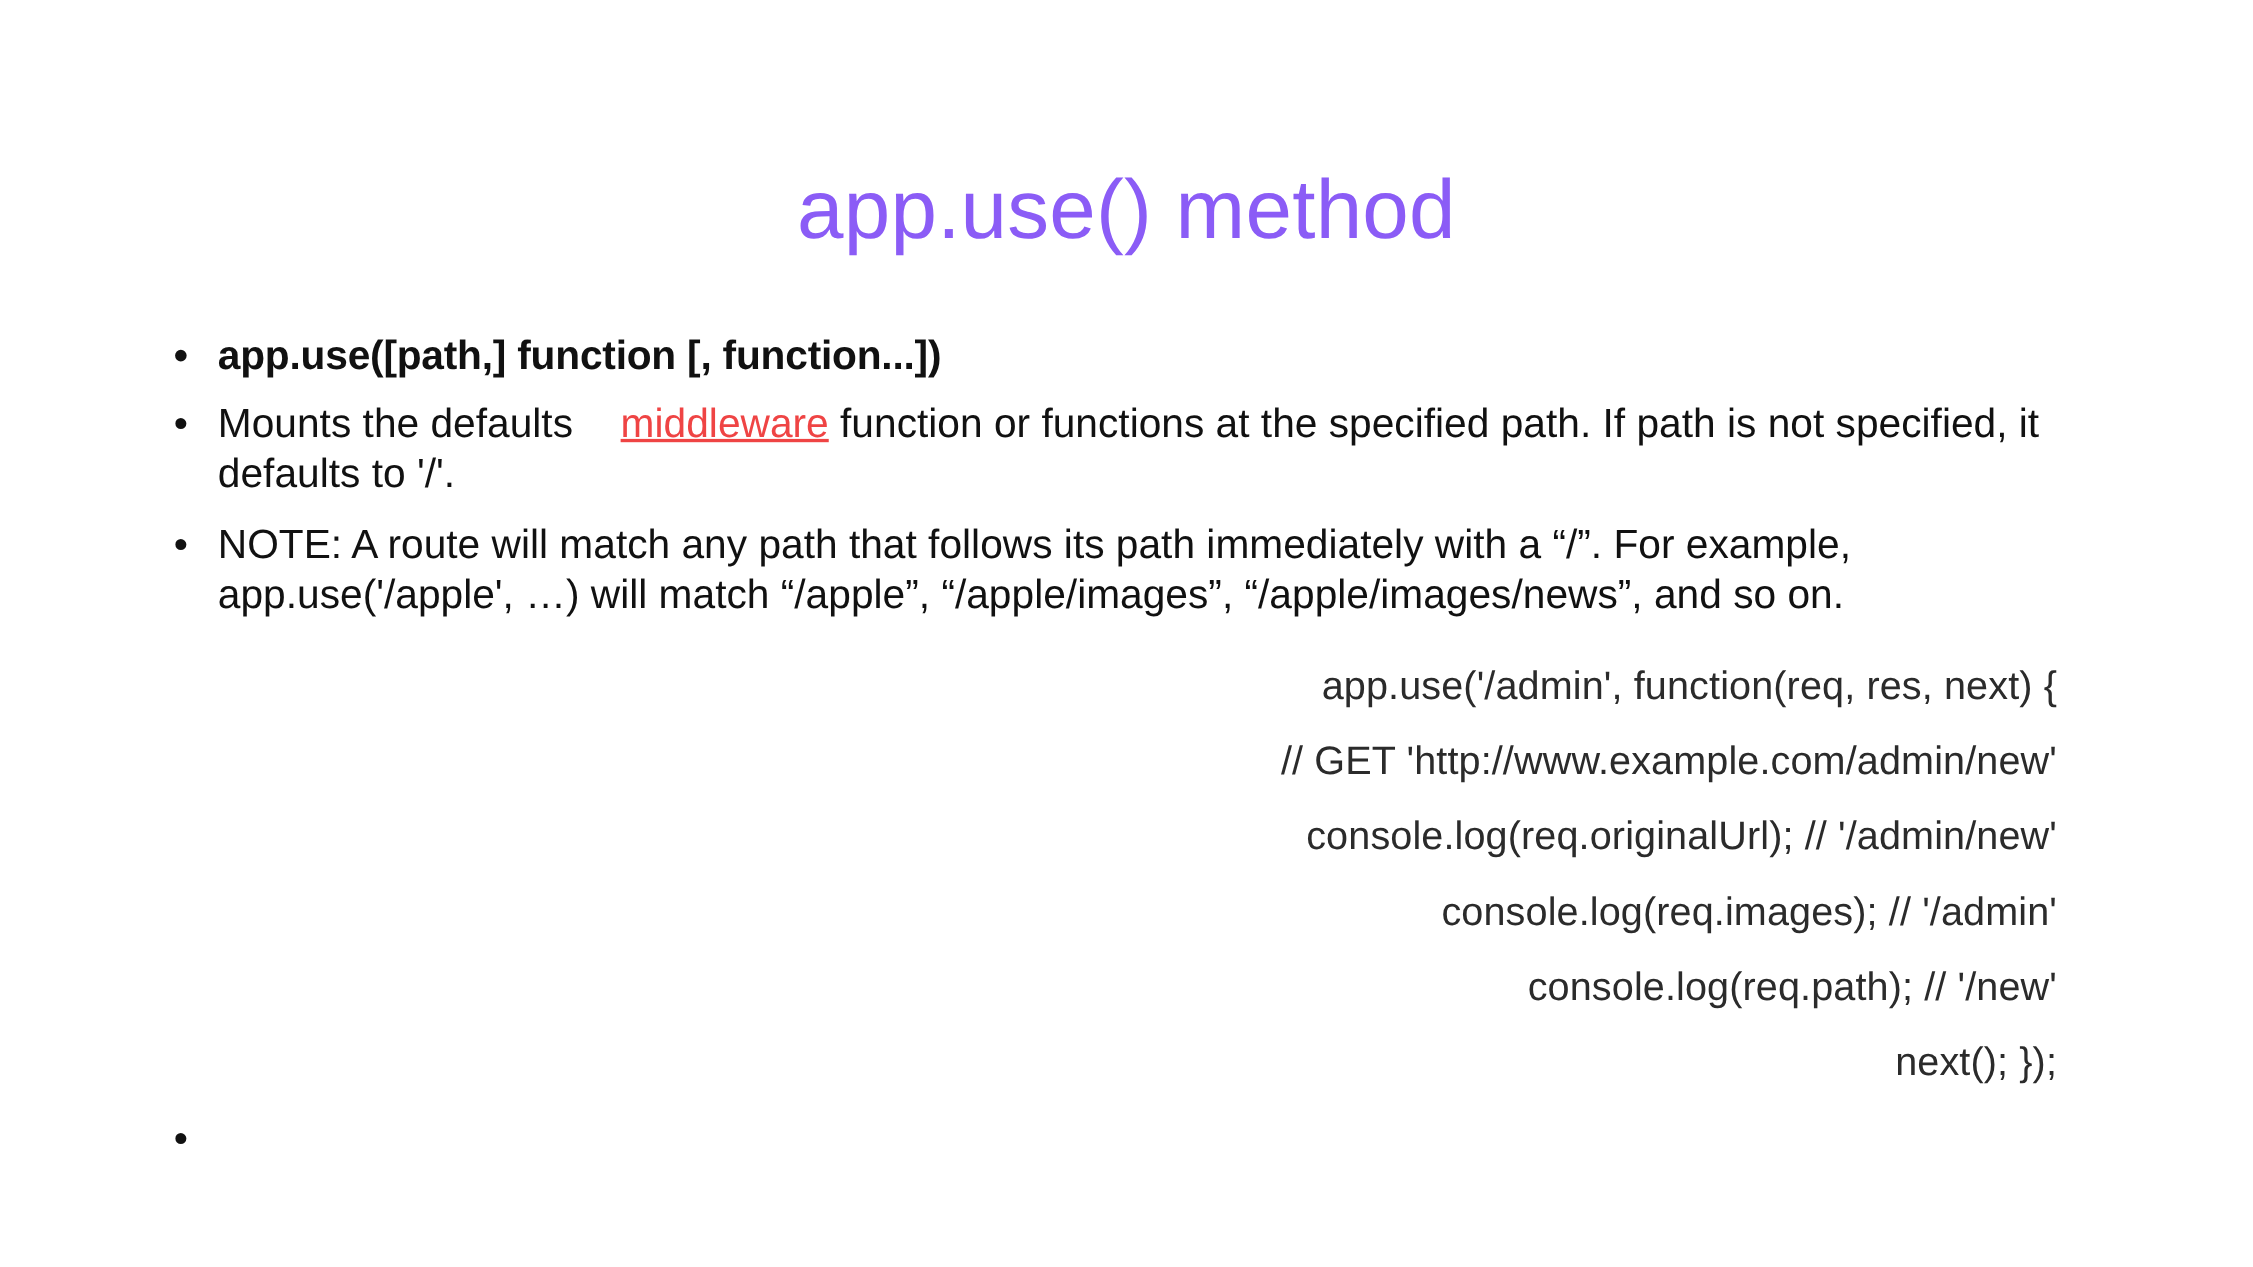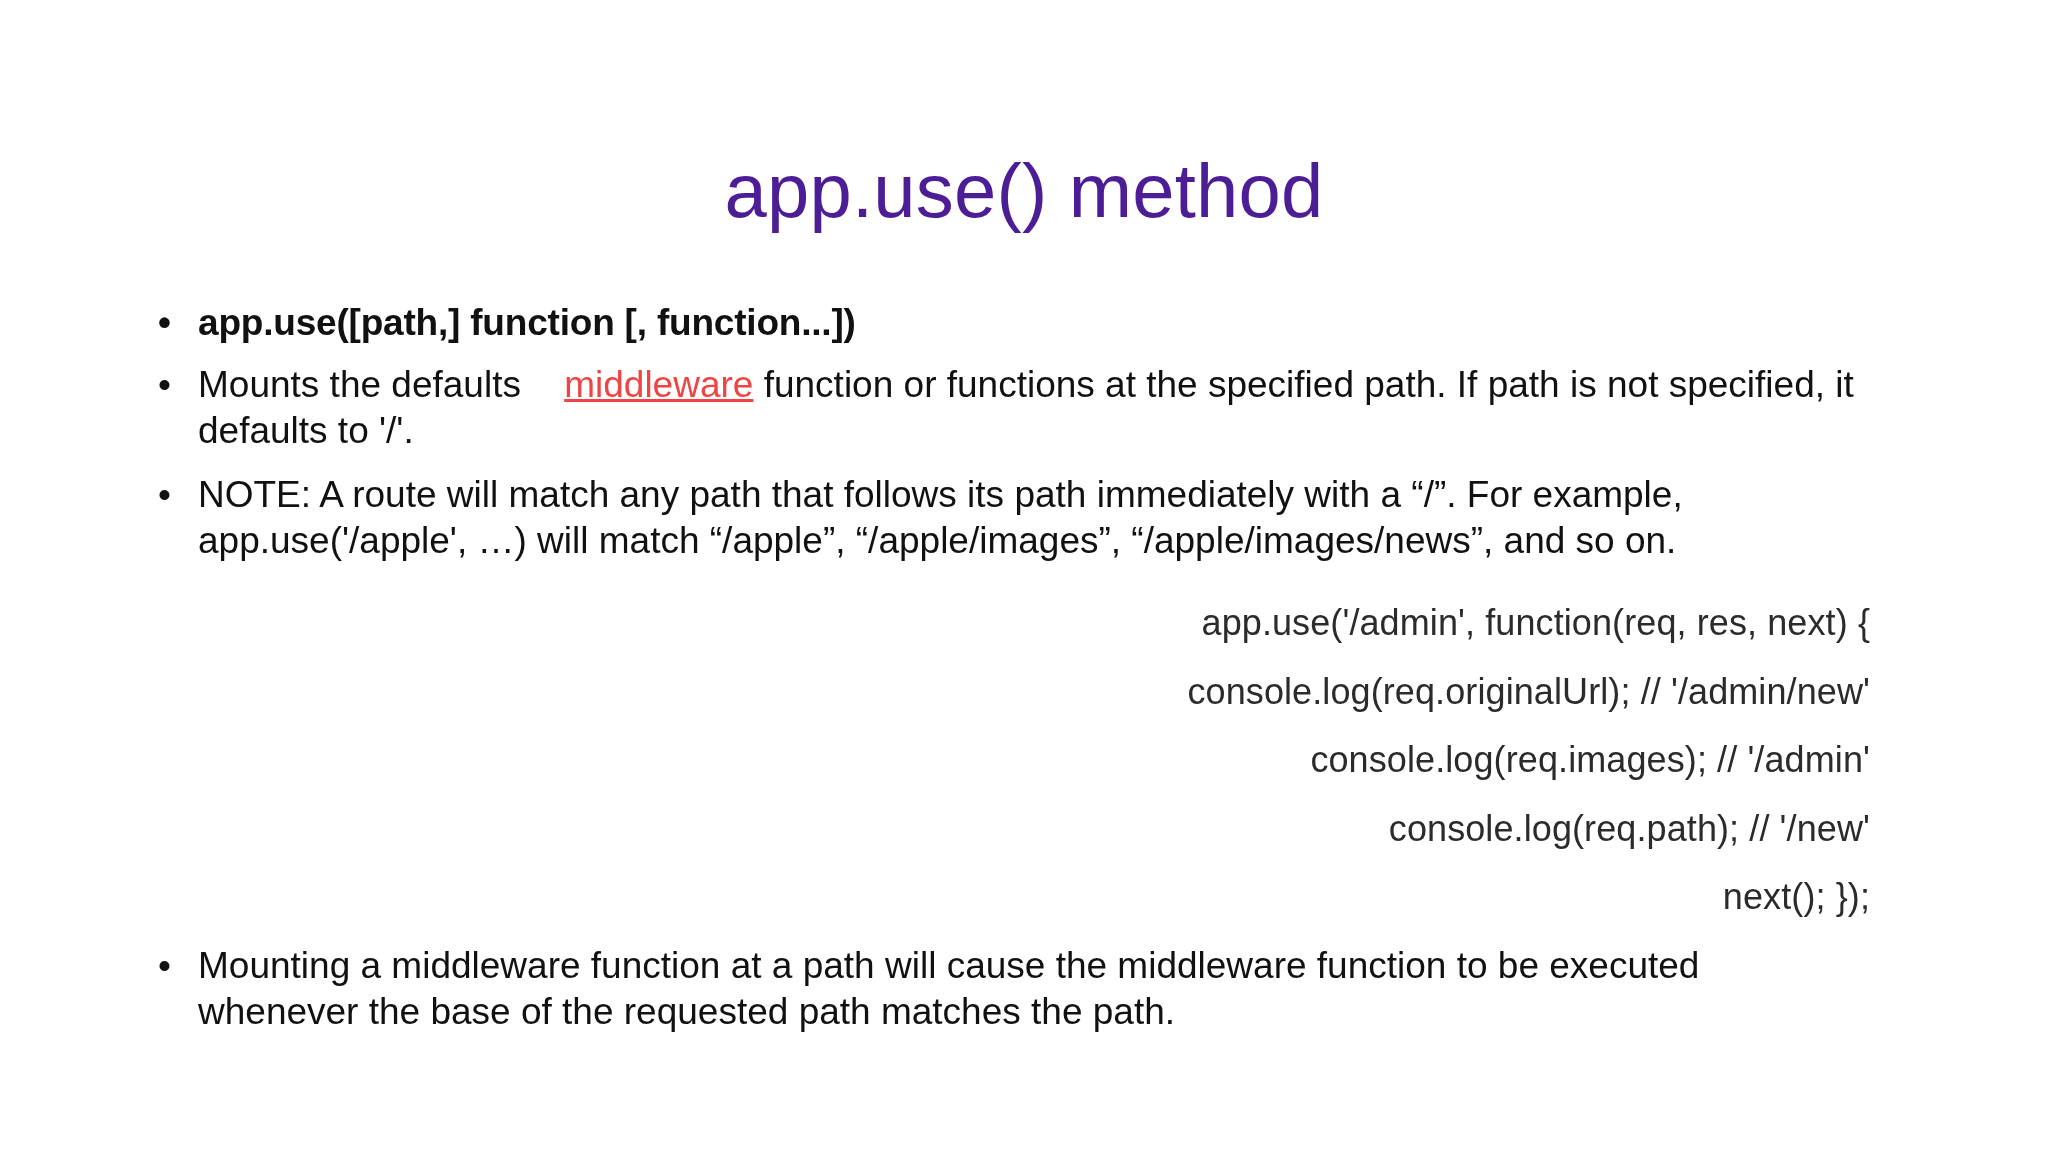--- a/index.html
+++ b/index.html
@@ -23,21 +23,21 @@
   
   .slide-title {
     position: absolute;
     left: 0;
     top: 96px;
     width: 2048px;
     text-align: center;
     font-size: 76px;
     line-height: 1.15;
     font-weight: 400;
-    color: #4c1d95;
+    color: #8b5cf6;
     letter-spacing: 0.2px;
     white-space: nowrap;
   }
 
   
   .body-area {
     position: absolute;
     left: 150px;
     top: 300px;
     width: 1720px;
@@ -110,25 +110,25 @@
       <span class="dot">•</span><span>Mounts the defaults </span><a class="link" href="#">middleware</a><span> function or functions at the specified path. If path is not specified, it defaults to '/'.</span>
     </p>
 
     <p class="bullet spaced-after">
       <span class="dot">•</span>
       <span>NOTE: A route will match any path that follows its path immediately with a “/”. For example, app.use('/apple', …) will match “/apple”, “/apple/images”, “/apple/images/news”, and so on.</span>
     </p>
 
     <div class="code-block">
       <div class="code-line">app.use('/admin', function(req, res, next) {</div>
+      <div class="code-line">// GET 'http://www.example.com/admin/new'</div>
       <div class="code-line">console.log(req.originalUrl); // '/admin/new'</div>
       <div class="code-line">console.log(req.images); // '/admin'</div>
       <div class="code-line">console.log(req.path); // '/new'</div>
       <div class="code-line">next(); });</div>
     </div>
 
     <p class="bullet last-block">
       <span class="dot">•</span>
-      <span>Mounting a middleware function at a path will cause the middleware function to be executed whenever the base of the requested path matches the path.</span>
     </p>
 
   </div>
 </div>
 
 </body></html>

